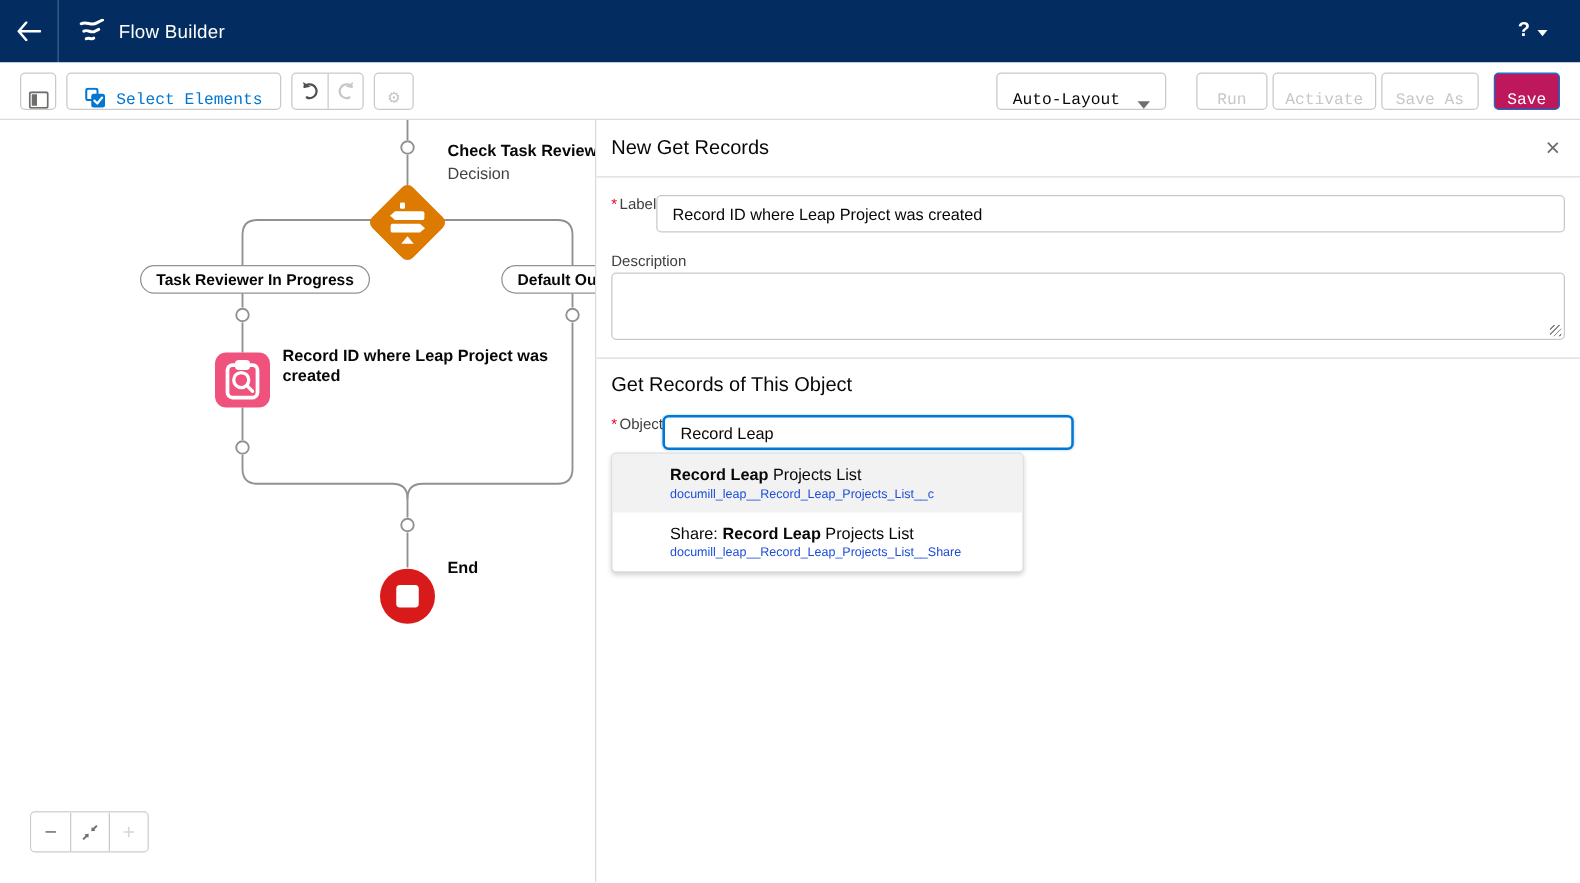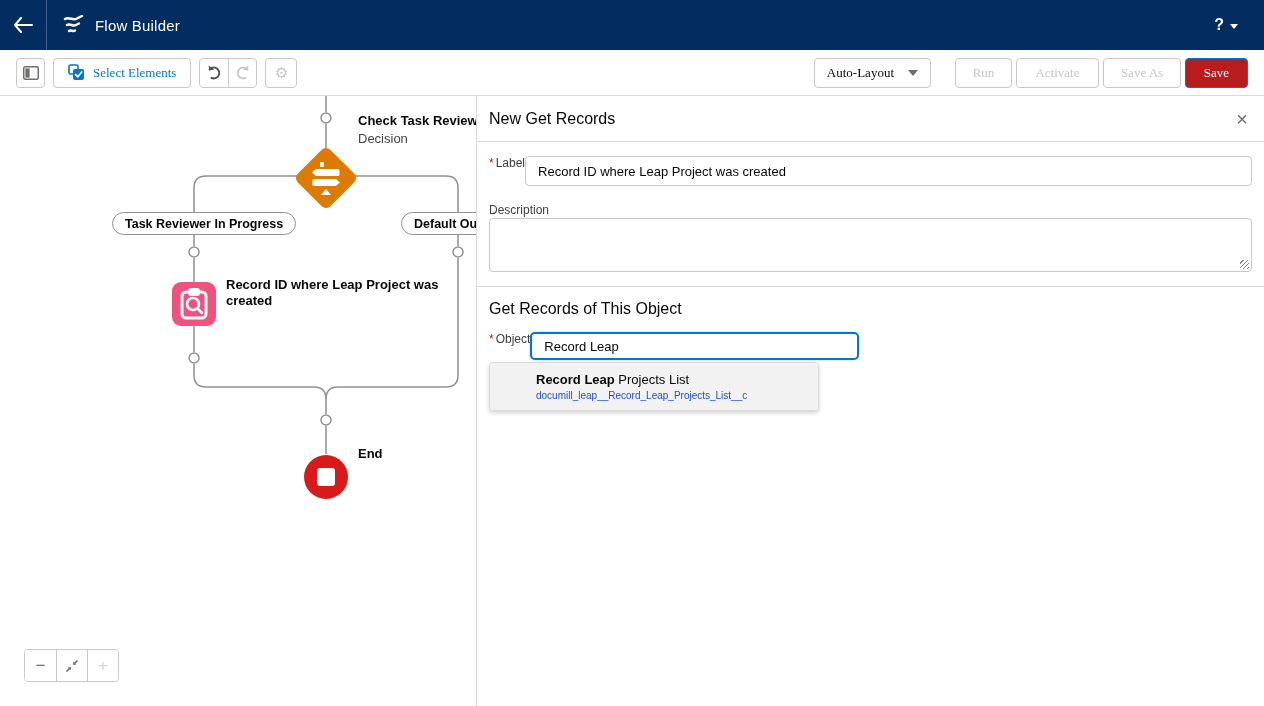--- a/index.html
+++ b/index.html
@@ -15,33 +15,33 @@
   .nav-title { color:#fff; font-size:15px; margin-left:10px; letter-spacing:0.2px; }
   .nav-right { margin-left:auto; display:flex; align-items:center; gap:6px; padding-right:26px; cursor:pointer; }
   .nav-help { color:#fff; font-size:16px; font-weight:bold; }
   .nav-caret { width:0; height:0; border-left:4px solid transparent; border-right:4px solid transparent;
                border-top:5px solid #fff; margin-top:3px; }
 
   
   .toolbar { height:46px; background:#fff; border-bottom:1px solid #dddbda; display:flex;
              align-items:center; padding:0 16px; flex:0 0 auto; }
   .tb-btn { height:30px; background:#fff; border:1px solid #c9c9c9; border-radius:4px;
-            display:inline-flex; align-items:center; justify-content:center; font-size:13px;
-            color:#0176d3; cursor:pointer; font-family:Liberation Serif, serif; }
+            display:inline-flex; align-items:flex-end; justify-content:center; font-size:13px;
+            color:#0176d3; cursor:pointer; font-family:Liberation Mono, monospace; }
   .tb-icononly { width:29px; }
   .tb-select { padding:0 14px; margin-left:8px; gap:8px; font-weight:400; }
   .tb-group { display:inline-flex; margin-left:8px; border:1px solid #c9c9c9; border-radius:4px; height:30px; }
   .tb-group .cell { width:28px; display:flex; align-items:center; justify-content:center; cursor:pointer; }
   .tb-group .cell + .cell { border-left:1px solid #c9c9c9; }
   .tb-gear { margin-left:8px; width:32px; color:#c9c7c5; font-size:15px; }
   .tb-right { margin-left:auto; display:flex; align-items:center; }
   .tb-autolayout { padding:0 12px; color:#080707; gap:14px; margin-right:24px; }
   .tb-disabled { color:#c9c7c5; cursor:default; }
   .tb-run { width:57px; } .tb-activate { width:83px; margin-left:4px; } .tb-saveas { width:78px; margin-left:4px; }
-  .tb-save { width:63px; margin-left:4px; background:#b91c1c; border-color:#0176d3; color:#fff; }
+  .tb-save { width:53px; margin-left:12px; background:#be185d; border-color:#0176d3; color:#fff; }
   .caret-down { width:0; height:0; border-left:5px solid transparent; border-right:5px solid transparent;
                 border-top:6px solid #706e6b; }
 
   
   .main { flex:1 1 auto; display:flex; min-height:0; }
 
   
   .canvas { position:relative; width:477px; flex:0 0 477px; background:#fff; overflow:hidden;
             border-right:1px solid #dddbda; }
   .canvas svg.wires { position:absolute; left:0; top:0; }
@@ -272,18 +272,22 @@
         <div class="field object-field">
           <label class="field-label"><span class="req">*</span><span>Object</span></label>
           <input class="text-input object-input" type="text" value="Record Leap" style="">
         </div>
 
         <div class="dropdown">
           <div class="dd-option highlight">
             <div class="dd-line1"><span></span><b>Record Leap</b><span> Projects List</span></div>
             <div class="dd-line2">documill_leap__Record_Leap_Projects_List__c</div>
           </div>
+          <div class="dd-option">
+            <div class="dd-line1"><span>Share: </span><b>Record Leap</b><span> Projects List</span></div>
+            <div class="dd-line2">documill_leap__Record_Leap_Projects_List__Share</div>
+          </div>
         </div>
       </div>
     </div>
 
   </div>
 </div>
 
 </body></html>

